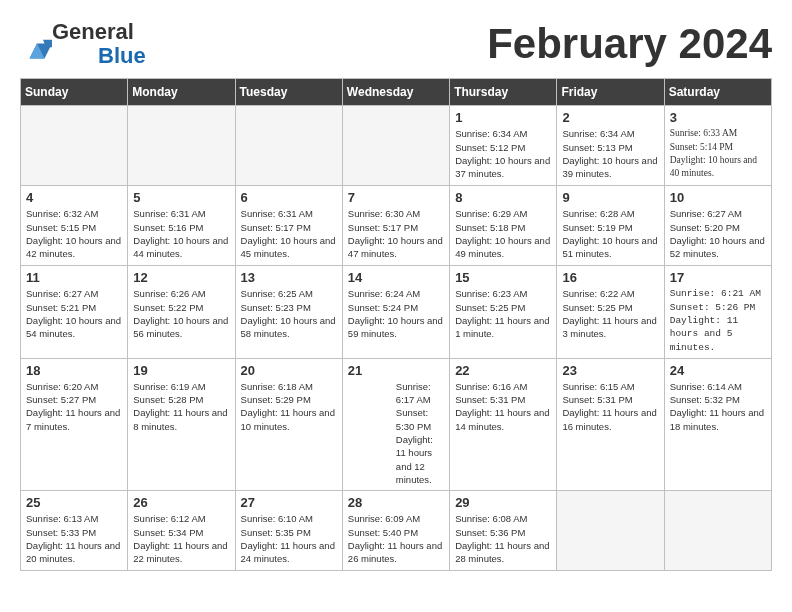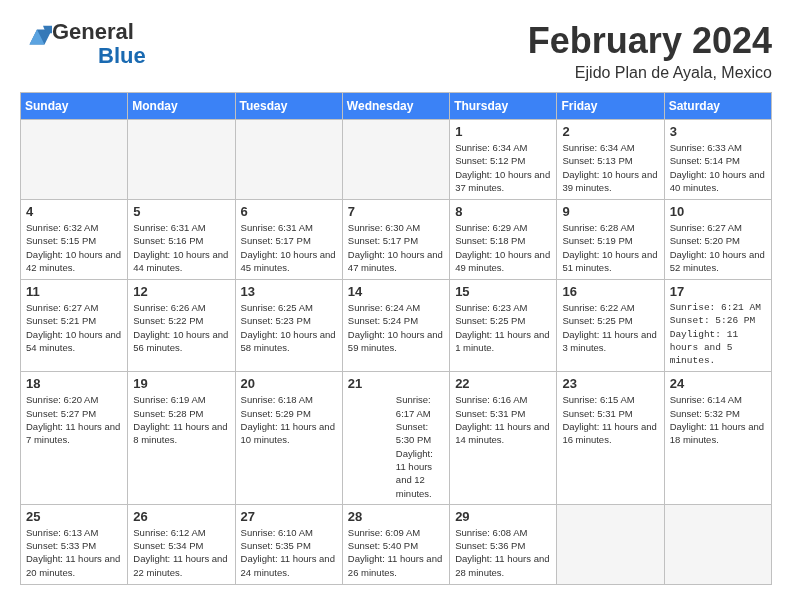--- a/index.html
+++ b/index.html
@@ -11,54 +11,54 @@
       padding: 20px;
     }
     .header {
       display: flex;
       justify-content: space-between;
       align-items: flex-start;
       margin-bottom: 10px;
     }
     .logo {
       display: flex;
-      align-items: flex-start;
+      align-items: flex-end;
     }
     .logo-text {
       font-size: 22px;
       font-weight: bold;
       line-height: 1.1;
     }
     .logo-general { color: #333; }
     .logo-blue { color: #1a6ab1; margin-left: 46px; }
     .logo-icon {
       width: 30px;
       height: 30px;
       margin-left: 2px;
     }
     .title-block {
       text-align: right;
     }
     .month-title {
-      font-size: 36px;
+      font-size: 42px;
       font-weight: bold;
       color: #333;
     }
     .location-title {
       font-size: 16px;
       color: #333;
       margin-top: 2px;
     }
     table {
       width: 100%;
       border-collapse: collapse;
       table-layout: fixed;
     }
     th {
-      background-color: #3b82f6;
+      background-color: #404040;
       color: #fff;
       font-size: 12px;
       font-weight: bold;
       padding: 6px 4px;
       text-align: left;
       border: 1px solid #c0c0c0;
     }
     td {
       border: 1px solid #c0c0c0;
       vertical-align: top;
@@ -100,21 +100,20 @@
     </div>
     <div>
       <div class="logo-text">
         <span class="logo-general">General</span><br>
         <span class="logo-blue">Blue</span>
       </div>
     </div>
   </div>
   <div class="title-block">
     <div class="month-title">February 2024</div>
-    <div class="location-title">Ejido Plan de Ayala, Mexico</div>
   </div>
 </div>
 
 <table>
   <thead>
     <tr>
     <th>Sunday</th>
         <th>Monday</th>
         <th>Tuesday</th>
         <th>Wednesday</th>
@@ -136,21 +135,21 @@
 Daylight: 10 hours and 37 minutes.</div>
         </td>
         <td>
           <div class="day-number">2</div>
           <div class="day-info" style="white-space: pre-line;">Sunrise: 6:34 AM
 Sunset: 5:13 PM
 Daylight: 10 hours and 39 minutes.</div>
         </td>
         <td>
           <div class="day-number">3</div>
-          <div class="day-info" style="white-space: pre-line;">Sunrise: 6:33 AM
+          <div class="day-info" style="white-space: pre-line; font-family: Liberation Serif, serif;">Sunrise: 6:33 AM
 Sunset: 5:14 PM
 Daylight: 10 hours and 40 minutes.</div>
         </td>
       </tr>
       <tr>
         <td>
           <div class="day-number">4</div>
           <div class="day-info" style="white-space: pre-line;">Sunrise: 6:32 AM
 Sunset: 5:15 PM
 Daylight: 10 hours and 42 minutes.</div>

